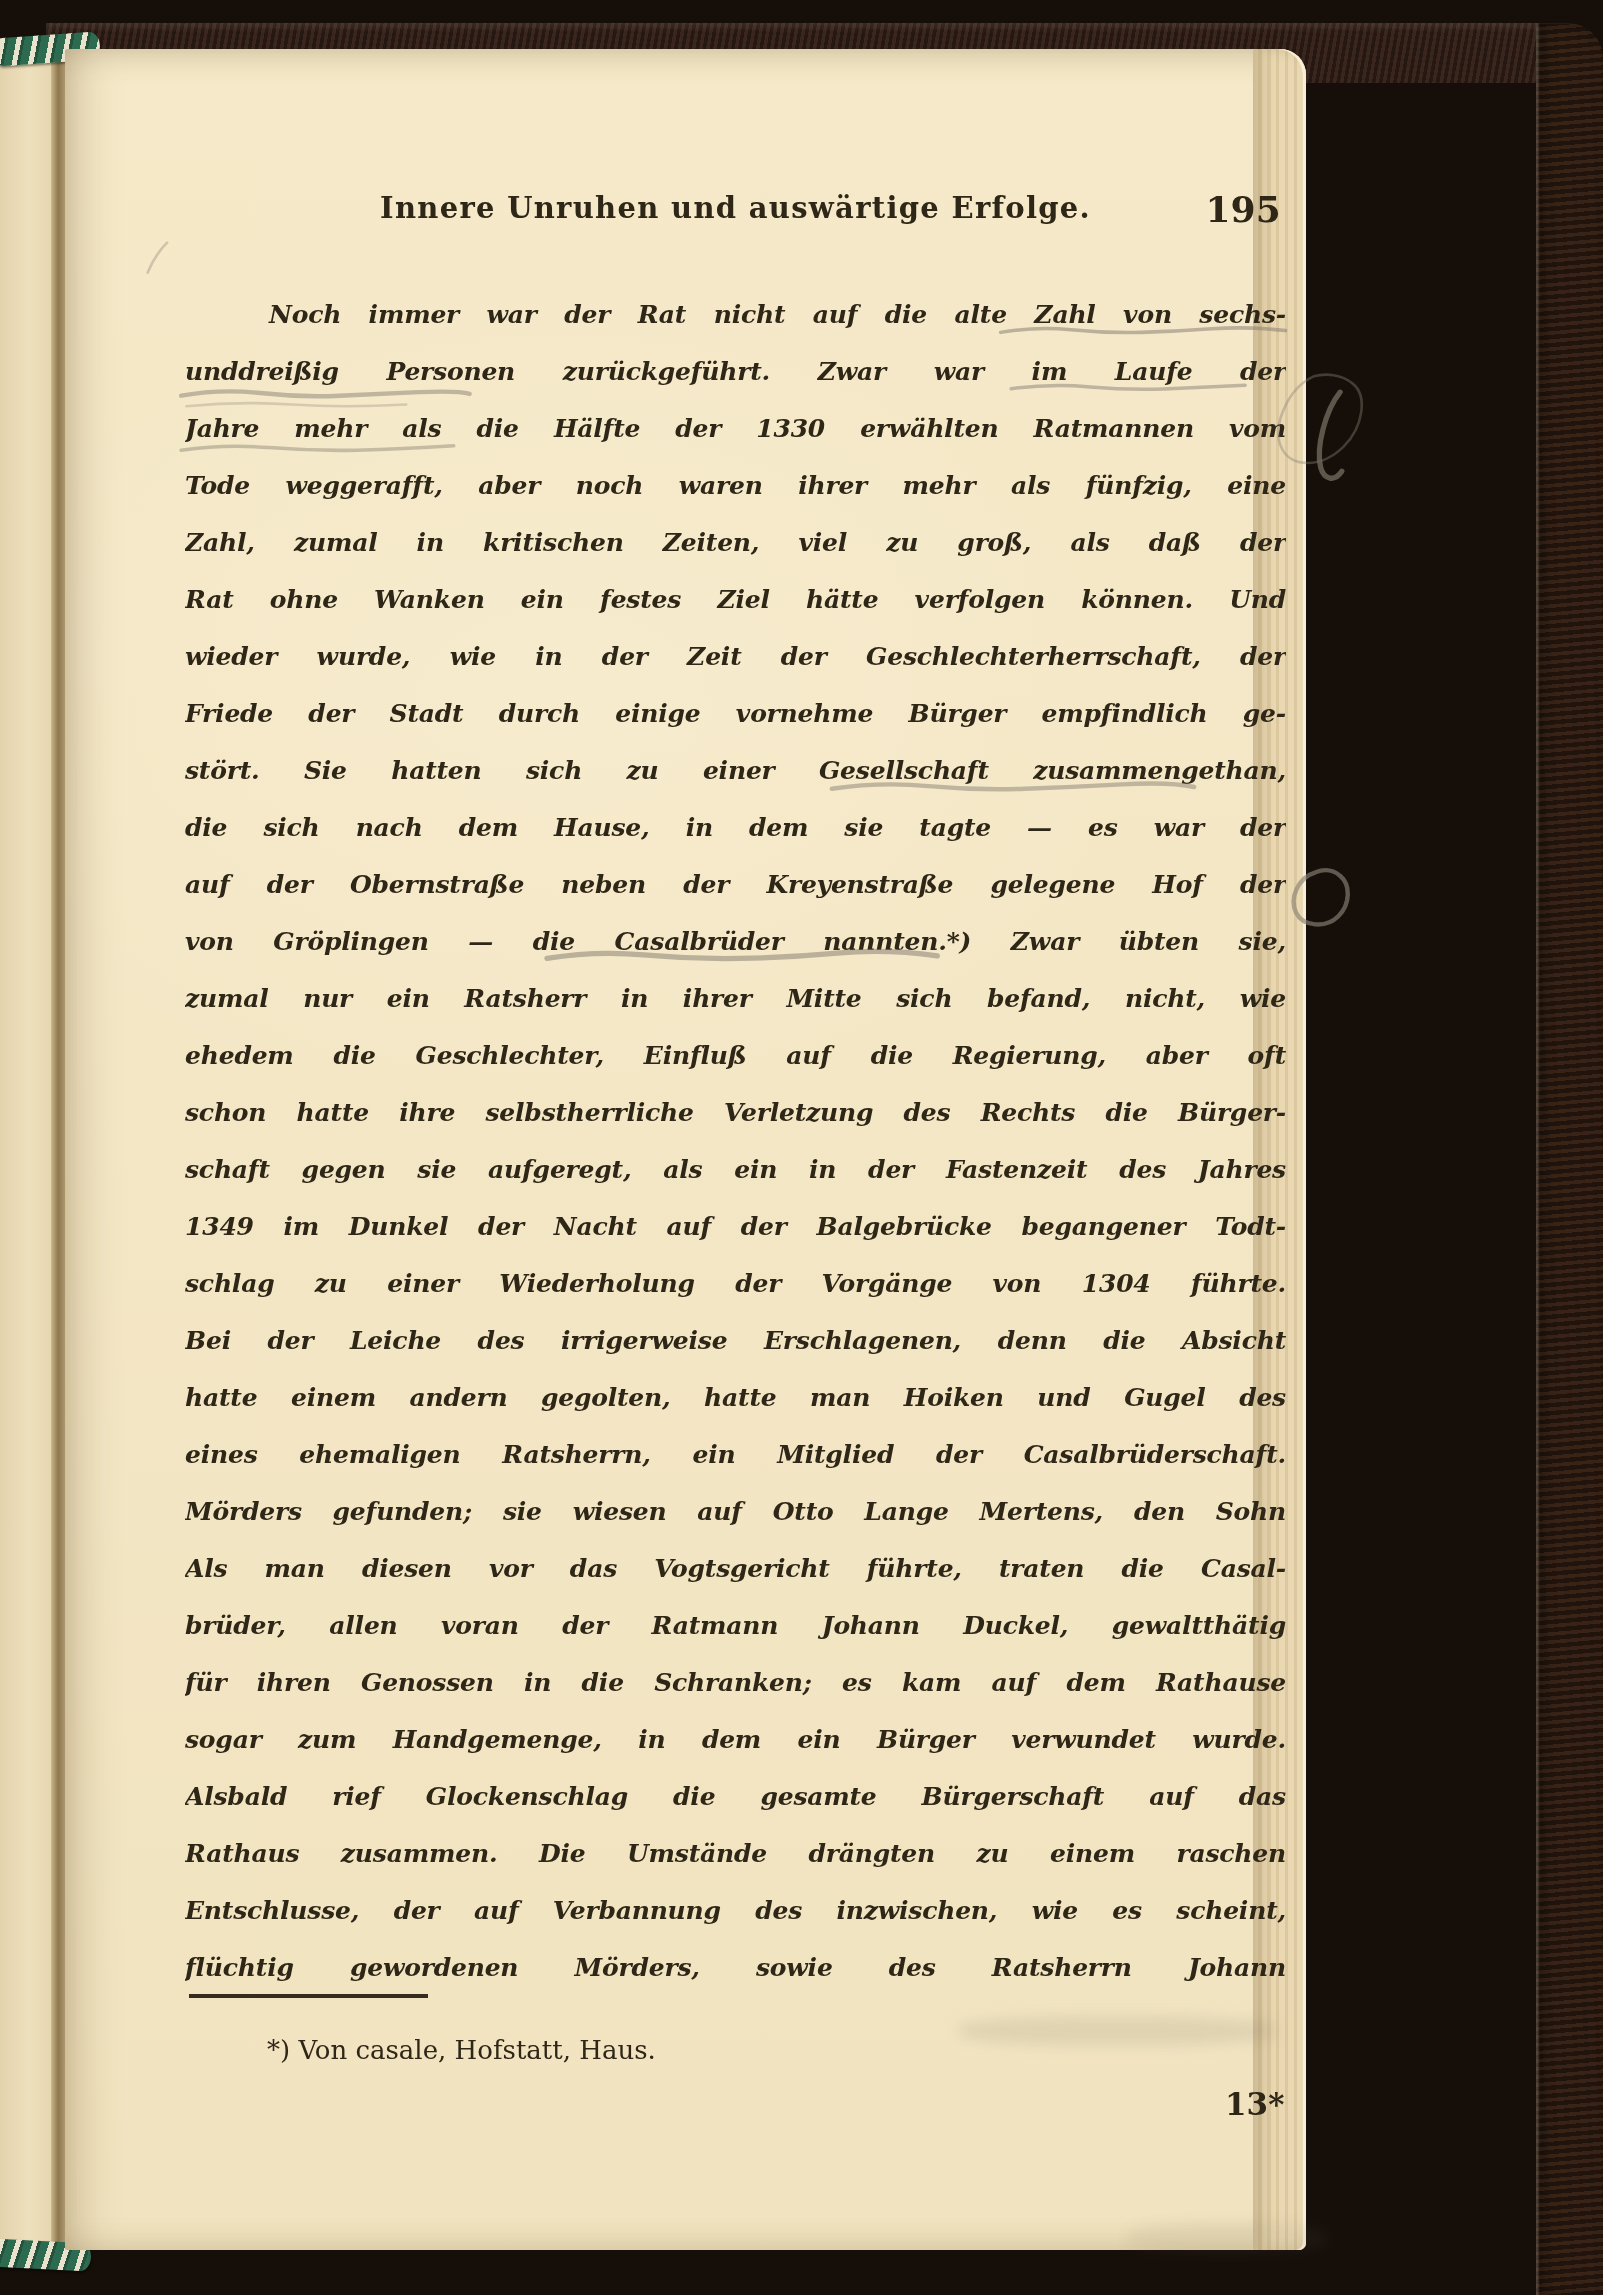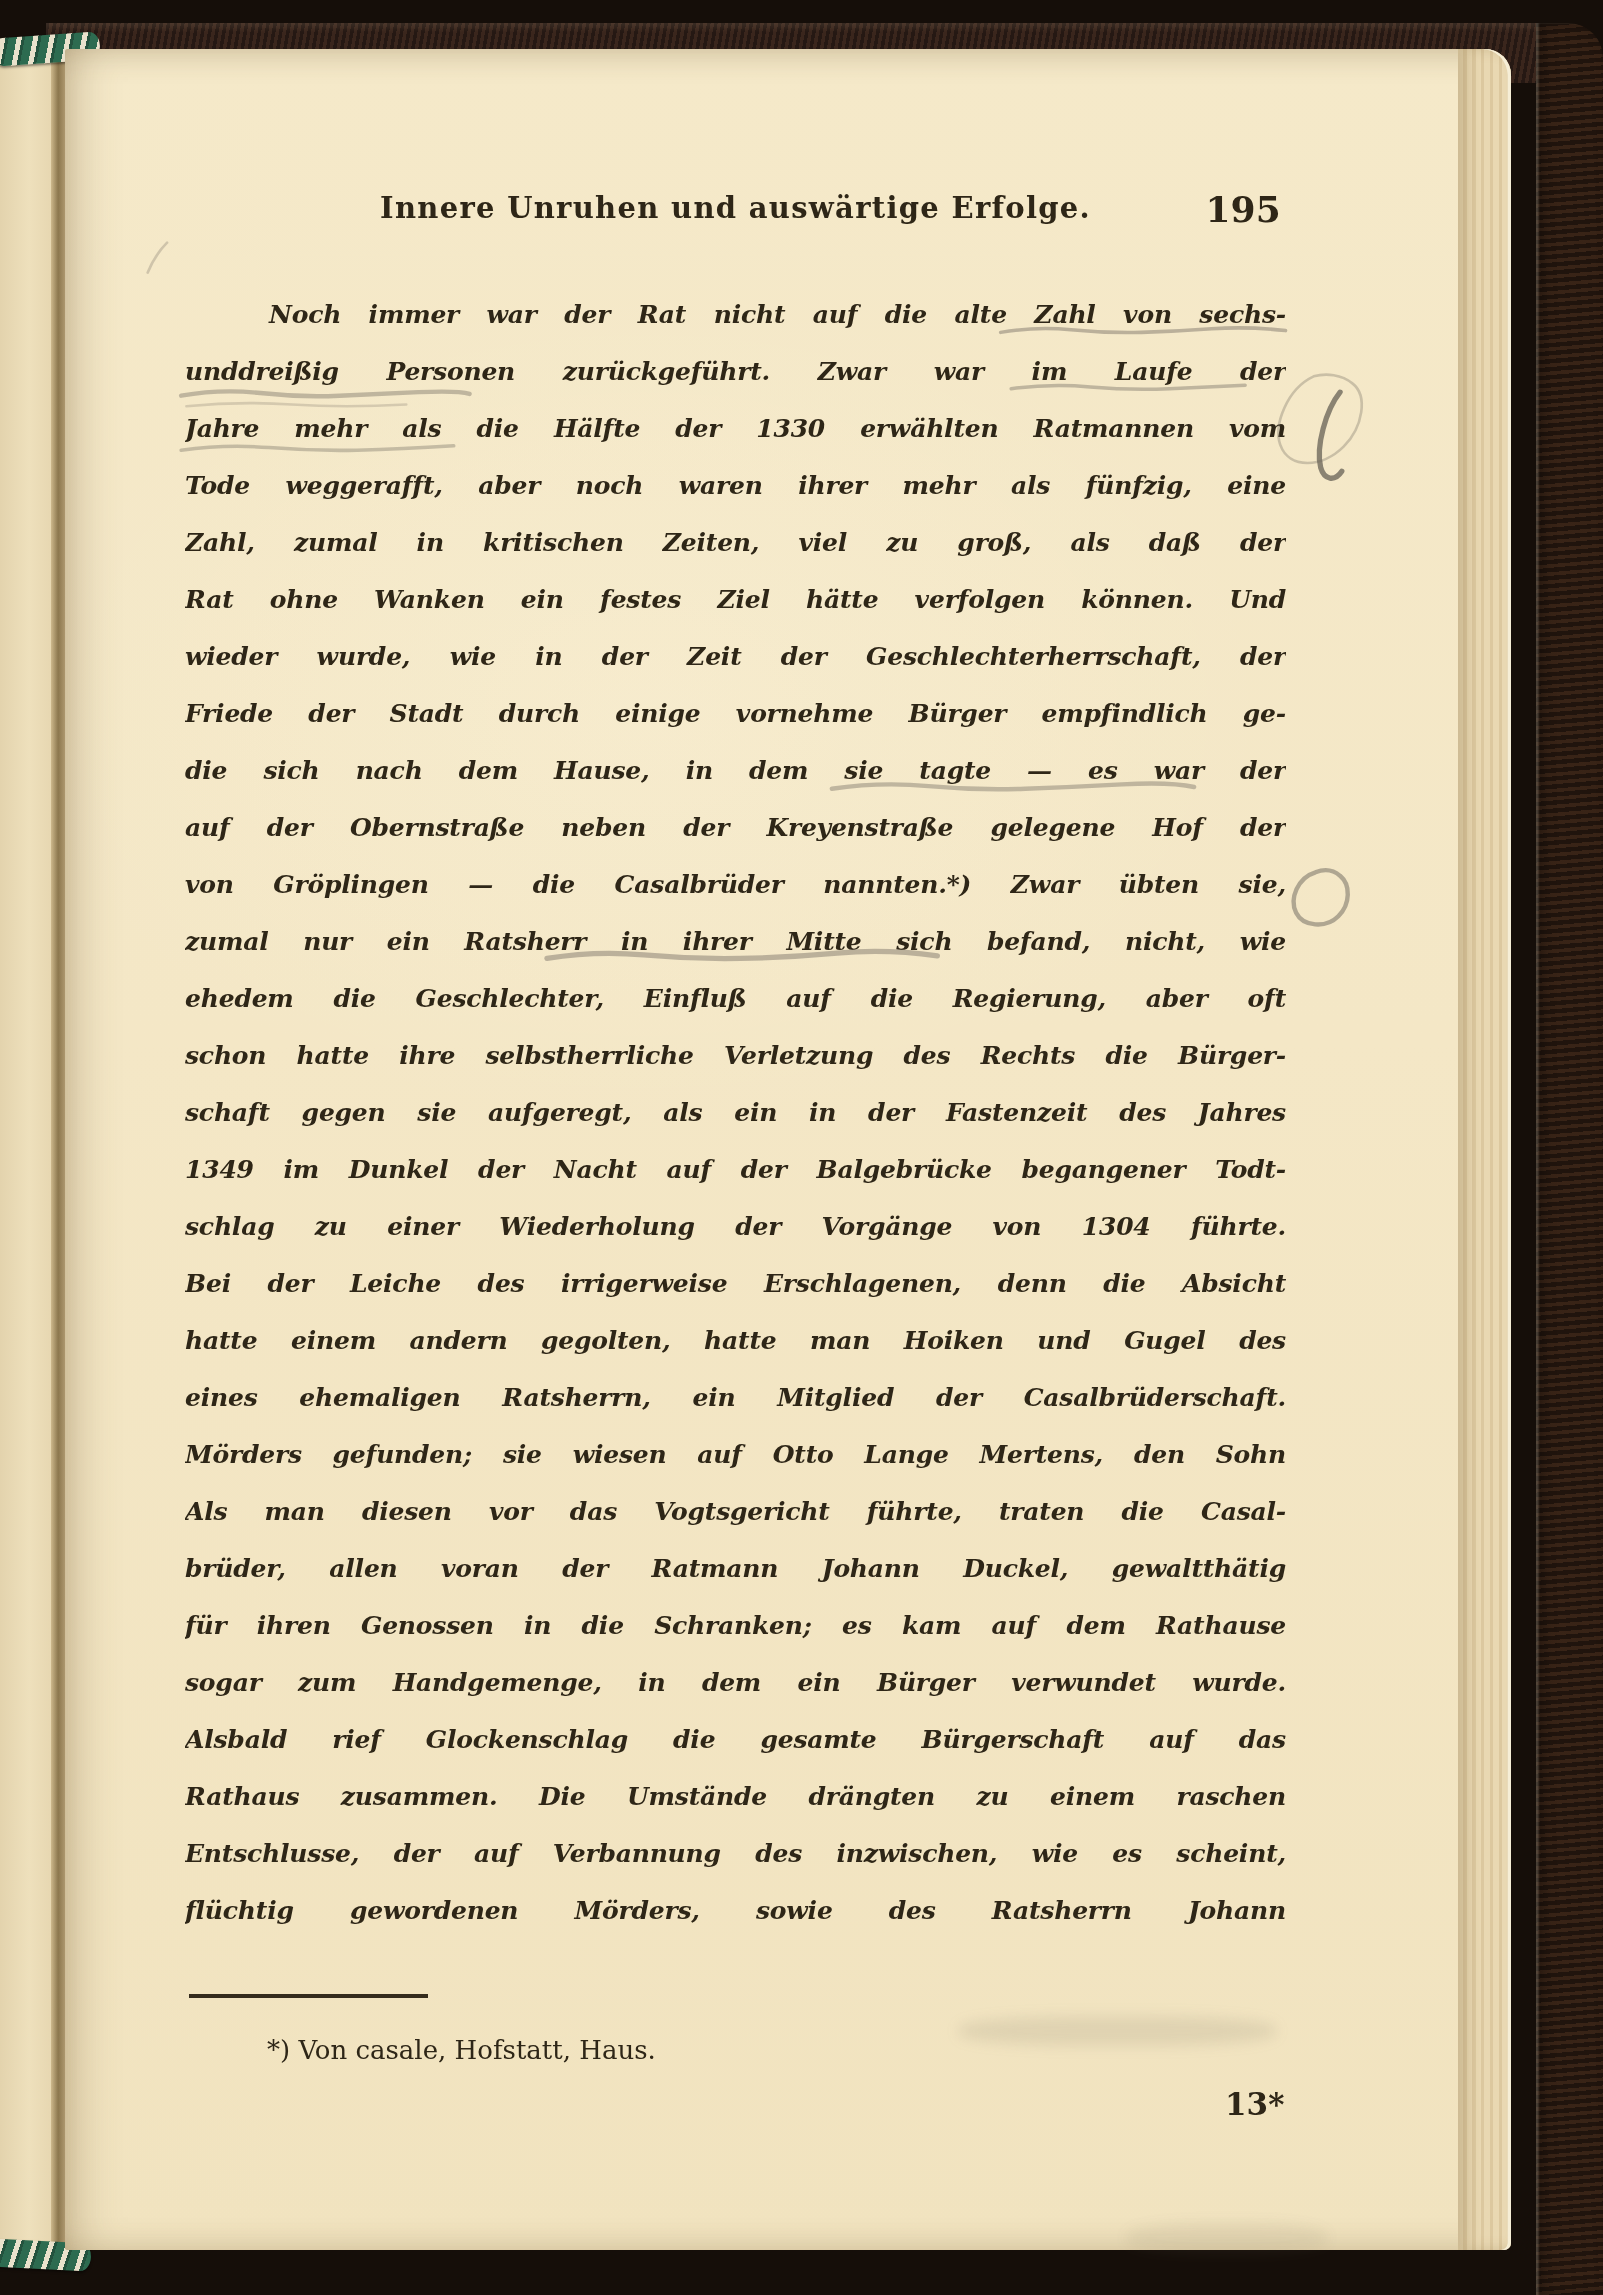--- a/index.html
+++ b/index.html
@@ -23,21 +23,21 @@
   .gutter{position:absolute;left:51px;top:49px;width:16px;height:2199px;
     background:linear-gradient(90deg,#cdb88c,#8c774e 45%,#b6a077);}
 
   .endband{position:absolute;height:28px;border-radius:12.3px/60%;
     background:repeating-linear-gradient(105deg,#2d6b50 0 8px,#e9e2cc 8px 13px,#24523e 13px 16px);
     box-shadow:0 1.8px 2.6px rgba(0,0,0,.45);}
   .endband-top{left:-7px;top:35px;width:107px;transform:rotate(-4deg);}
   .endband-bottom{left:-8.8px;top:2241px;width:100px;transform:rotate(3deg);}
 
   
-  .page{position:absolute;left:65px;top:49px;width:1446px;height:2201px;
+  .page{position:absolute;left:65px;top:49px;width:1241px;height:2201px;
     background:
       radial-gradient(1055px 704px at 40% 30%,rgba(255,250,230,.20),transparent 60%),
       linear-gradient(180deg,#f5e9c9 0%,#f4e7c6 45%,#f1e3bf 100%);
     border-radius:1.8px 26px 8.8px 1.8px;
     box-shadow:
       inset 30px 0 48px -24.6px rgba(110,85,45,.38),
       inset 0 23px 35px -24.6px rgba(110,85,45,.30),
       inset 0 -21px 35px -26px rgba(110,85,45,.28);}
   .fore-edge{position:absolute;right:0;top:0;bottom:0;width:53px;
     border-radius:0 26px 7px 0;
@@ -91,20 +91,21 @@
 
     <div class="text-block">
       <div class="line indent">Noch immer war der Rat nicht auf die alte Zahl von sechs-</div>
       <div class="line">unddreißig Personen zurückgeführt. Zwar war im Laufe der</div>
       <div class="line">Jahre mehr als die Hälfte der 1330 erwählten Ratmannen vom</div>
       <div class="line">Tode weggerafft, aber noch waren ihrer mehr als fünfzig, eine</div>
       <div class="line">Zahl, zumal in kritischen Zeiten, viel zu groß, als daß der</div>
       <div class="line">Rat ohne Wanken ein festes Ziel hätte verfolgen können. Und</div>
       <div class="line">wieder wurde, wie in der Zeit der Geschlechterherrschaft, der</div>
       <div class="line">Friede der Stadt durch einige vornehme Bürger empfindlich ge-</div>
+      <div class="line">stört. Sie hatten sich zu einer Gesellschaft zusammengethan,</div>
       <div class="line">die sich nach dem Hause, in dem sie tagte — es war der</div>
       <div class="line">auf der Obernstraße neben der Kreyenstraße gelegene Hof der</div>
       <div class="line">von Gröplingen — die Casalbrüder nannten.*) Zwar übten sie,</div>
       <div class="line">zumal nur ein Ratsherr in ihrer Mitte sich befand, nicht, wie</div>
       <div class="line">ehedem die Geschlechter, Einfluß auf die Regierung, aber oft</div>
       <div class="line">schon hatte ihre selbstherrliche Verletzung des Rechts die Bürger-</div>
       <div class="line">schaft gegen sie aufgeregt, als ein in der Fastenzeit des Jahres</div>
       <div class="line">1349 im Dunkel der Nacht auf der Balgebrücke begangener Todt-</div>
       <div class="line">schlag zu einer Wiederholung der Vorgänge von 1304 führte.</div>
       <div class="line">Bei der Leiche des irrigerweise Erschlagenen, denn die Absicht</div>

